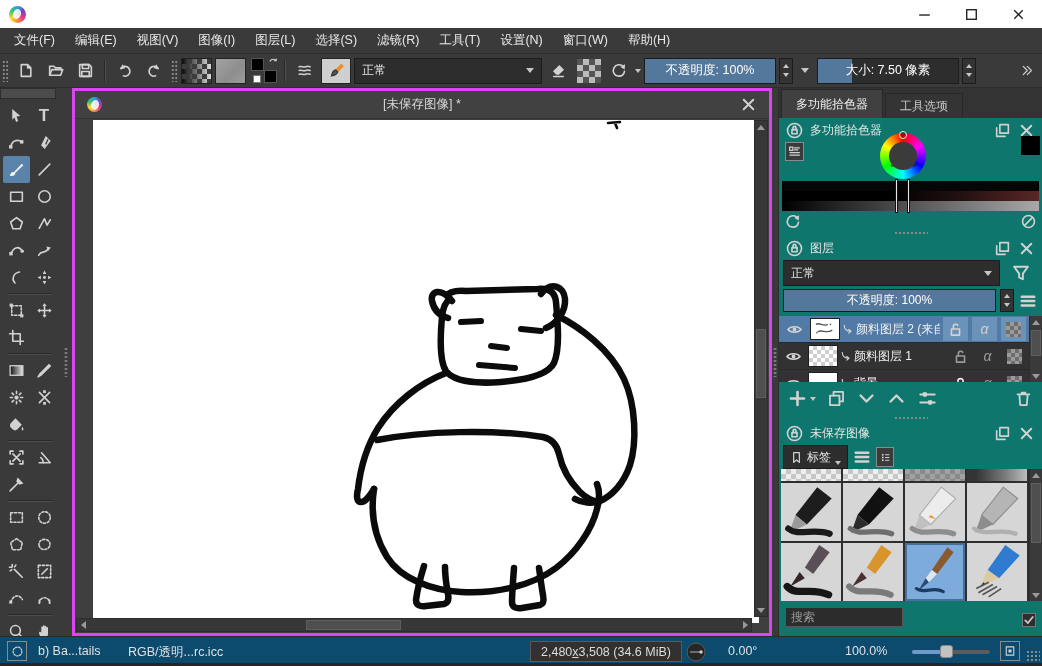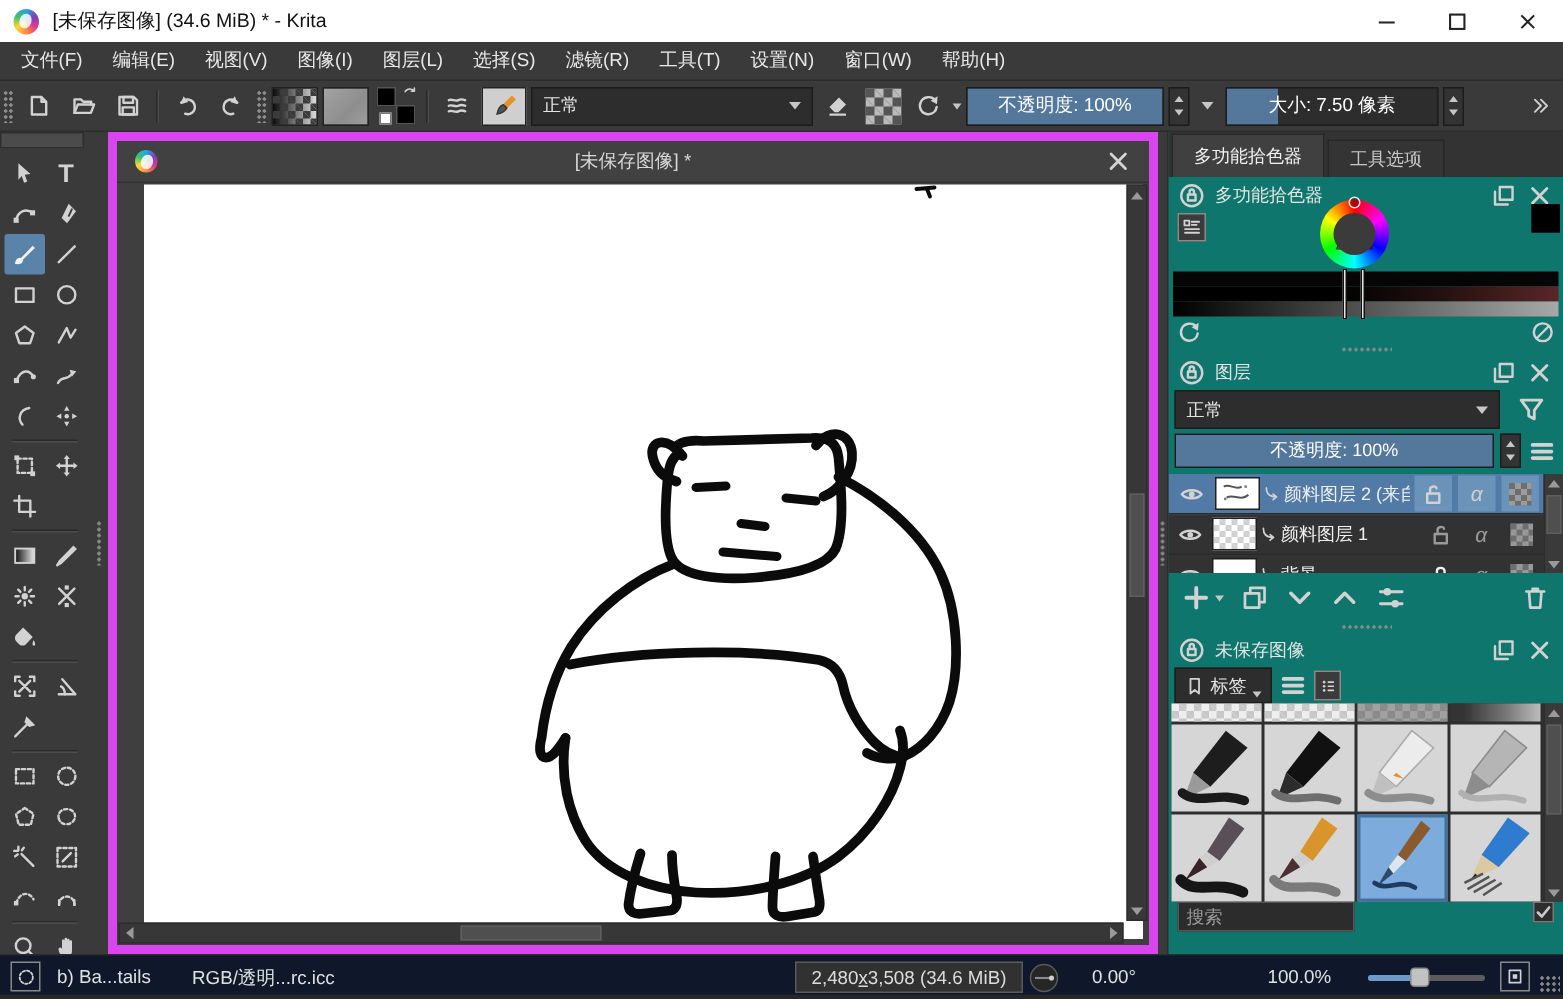--- a/index.html
+++ b/index.html
@@ -51,21 +51,21 @@
 .tool-grid{display:flex;flex-direction:column;align-items:center;padding-top:3px}
 .trow{display:flex;gap:1px}
 .ti{width:27px;height:27px;display:flex;align-items:center;justify-content:center;border-radius:2px}
 .ti.sel{background:#5a83a9}
 .ti .tT{font-size:17px;font-weight:bold;color:#d2d2d2;line-height:1}
 .tsep{width:44px;height:2px;border-top:1px solid #2a2a2a;border-bottom:1px solid #4d4d4d;margin:2px 0}
 
 .vsplit{position:absolute;top:88px;bottom:30px;background:#3a3a3a}
 .vsplit .dots{position:absolute;top:50%;left:50%;transform:translate(-50%,-50%);width:5px;height:30px;background:radial-gradient(circle,#8a8a8a 1px,transparent 1.3px);background-size:5px 4px}
 
-#subwin{position:absolute;top:88px;left:72px;width:700px;bottom:30px;background:#3f3f3f;border:6px solid #d946ef}
+#subwin{position:absolute;top:88px;left:72px;width:700px;bottom:30px;background:#3f3f3f;border:3px solid #d946ef}
 #subwin-title{height:28px;background:#414141;border-bottom:1px solid #323232;display:flex;align-items:center;padding:0 12px;position:relative}
 #subwin-title .title{position:absolute;left:0;right:0;text-align:center;color:#d8d8d8;font-size:12.5px}
 #subwin-title .close{margin-left:auto;position:relative}
 #canvas-area{position:absolute;top:29px;left:0;right:0;bottom:0}
 #canvas{position:absolute;left:18px;top:0;width:666px;height:503px;background:#fff}
 .bear{stroke:#0b0b0b;fill:none;stroke-width:6.5;stroke-linecap:round;stroke-linejoin:round}
 #vscroll{position:absolute;top:0;right:1px;width:14px;bottom:16px;background:#373737;border:1px solid #2d2d2d}
 #hscroll{position:absolute;left:1px;right:17px;bottom:1px;height:14px;background:#373737;border:1px solid #2d2d2d}
 .sb-thumb{position:absolute;background:#4f4f4f;border:1px solid #5e5e5e}
 .sb-ar{position:absolute;display:flex;align-items:center;justify-content:center;width:12px;height:12px}
@@ -116,44 +116,43 @@
 #layerbtns{height:33px;display:flex;align-items:center;gap:11px;padding:0 9px}
 
 .tag-btn{height:24px;background:#2d2d2d;border:1px solid #1c1c1c;display:flex;align-items:center;gap:4px;padding:0 6px;color:#e4e4e4}
 #brushgrid{position:relative;height:132px;margin-left:2px;background:#2e2e2e}
 #bgrid-in{display:grid;grid-template-columns:repeat(4,1fr);grid-template-rows:12px 58px 58px;gap:2px;margin-right:15px}
 .bcell{background:#d6d6d6;overflow:hidden;position:relative}
 .bcell.selc{background:#7cabdc;outline:2px solid #44709a;outline-offset:-2px}
 .chk{background-image:linear-gradient(45deg,#c7c7c7 25%,transparent 25%,transparent 75%,#c7c7c7 75%),linear-gradient(45deg,#c7c7c7 25%,transparent 25%,transparent 75%,#c7c7c7 75%);background-size:10px 10px;background-position:0 0,5px 5px;background-color:#eee}
 .airb{background:linear-gradient(90deg,#343434 15%,#7d7d7d 65%,#bdbdbd)}
 #bscroll{position:absolute;right:0;top:0;bottom:0;width:13px;background:#3a3a3a;border-left:1px solid #2d2d2d}
-#brushsearch{display:flex;align-items:flex-start;gap:6px;padding:0 6px;height:26px}
+#brushsearch{display:flex;align-items:flex-end;gap:6px;padding:0 6px;height:26px}
 #search-in{width:118px;height:20px;background:#2c2c2c;border:1px solid #555;color:#ddd;font-size:12px;padding:0 5px;font-family:inherit}
 #search-in::placeholder{color:#9a9a9a}
 .cb{width:14px;height:14px;background:#2e2e2e;border:1px solid #777;display:flex;align-items:center;justify-content:center}
 .cb-label{font-size:11.5px;color:#e2e2e2}
 
-#statusbar{position:absolute;left:0;right:0;bottom:0;height:30px;background:#0f172a;border-top:1px solid #2b2b2b;box-shadow:inset 0 -3px 0 #262626}
+#statusbar{position:absolute;left:0;right:0;bottom:0;height:30px;background:#0c4a6e;border-top:1px solid #2b2b2b;box-shadow:inset 0 -3px 0 #262626}
 #statusbar .t{position:absolute;top:7px;font-size:12.5px;color:#e0e0e0}
 #sb-selicon{position:absolute;left:7px;top:4px;width:20px;height:20px;border:1px solid #8a8a8a;display:flex;align-items:center;justify-content:center}
 #sb-size{position:absolute;left:530px;top:4px;height:21px;border:1px solid #5a5a5a;background:#313131;color:#dcdcdc;font-size:12.5px;display:flex;align-items:center;padding:0 10px}
 #sb-size u{text-decoration:underline}
 #sb-dial{position:absolute;left:686px;top:5px}
 #sb-track{position:absolute;left:912px;top:13px;width:78px;height:4px;background:#5c5c5c;border-radius:2px}
 #sb-track .fillz{position:absolute;left:0;top:0;bottom:0;width:42%;background:#6d9ac9;border-radius:2px}
 #sb-handle{position:absolute;left:940px;top:8px;width:13px;height:13px;background:#c2c2c2;border:1px solid #888;border-radius:3px}
 #sb-fit{position:absolute;left:1000px;top:4px;width:20px;height:20px;border:1px solid #8a8a8a;display:flex;align-items:center;justify-content:center}
 #sb-grip{position:absolute;right:2px;bottom:4px;width:14px;height:12px;background:radial-gradient(circle,#8a8a8a 1px,transparent 1.2px);background-size:4px 4px}
 </style>
 </head>
 <body>
 
 <div id="titlebar">
   <div class="krita-logo"></div>
-  <span class="title">[未保存图像] (34.6 MiB) * - Krita</span>
   <div class="win-btns">
     <div class="win-btn">
         <svg viewBox="0 0 16 16" class="icb">
           <path d="M3 8.5 H13"></path>
         </svg>
       </div>
     <div class="win-btn">
         <svg viewBox="0 0 16 16" class="icb">
           <rect x="3.5" y="3.5" width="9" height="9"></rect>
         </svg>

